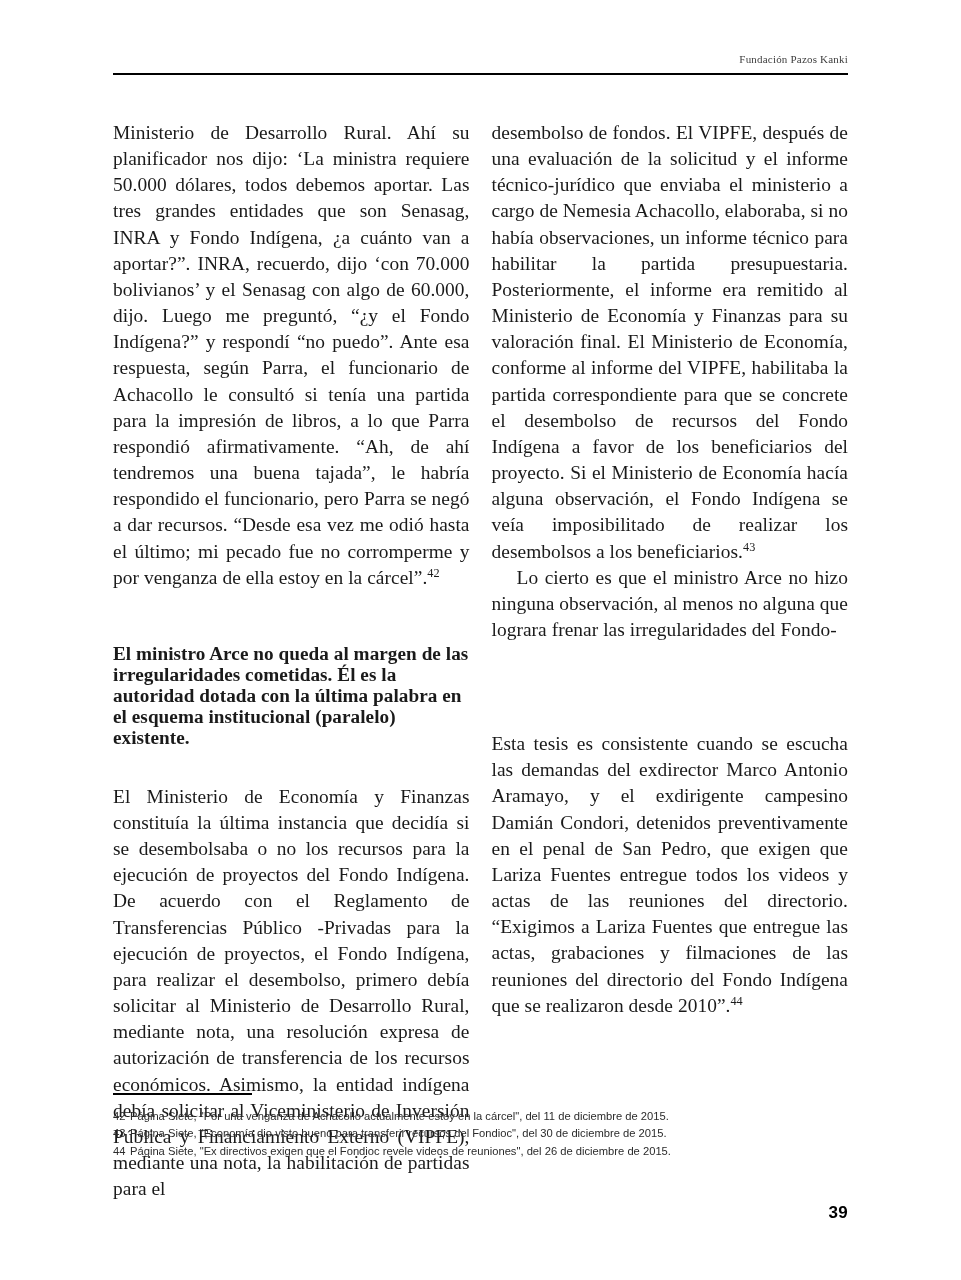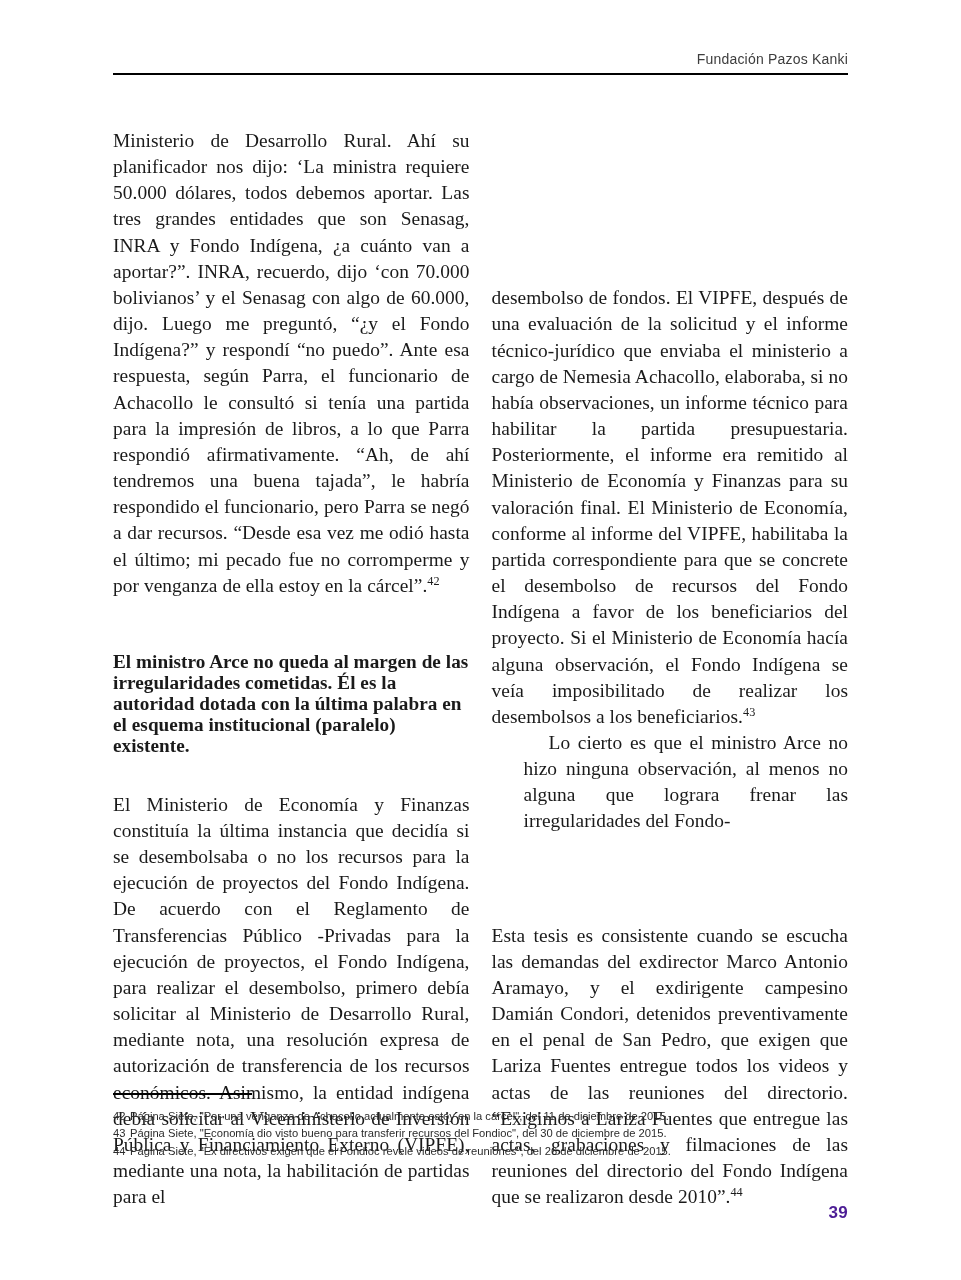--- a/index.html
+++ b/index.html
@@ -21,61 +21,59 @@
   .header {
     position: absolute;
     left: 113px;
     top: 52px;
     width: 735px;
     height: 22px;
   }
   .header-text {
     display: block;
     text-align: right;
-    font-family: Liberation Sans, sans-serif;
-    font-size: 14px;
+    font-family: Liberation Serif, serif;
+    font-size: 11px;
     letter-spacing: 0.2px;
     color: #3d3d3d;
     line-height: 14px;
   }
   .header-rule {
     position: absolute;
     left: 0;
     top: 21px;
     width: 735px;
     height: 1.6px;
     background: #000000;
   }
 
   
   .columns {
     position: absolute;
     left: 113px;
-    top: 128px;
+    top: 120px;
     width: 735px;
     display: flex;
     gap: 22px;
-    align-items: flex-end;
   }
   .col {
     width: 366px;
   }
 
   p.body {
     margin: 0;
     font-size: 19.4px;
     line-height: 26.15px;
     text-align: justify;
     text-justify: inter-word;
     hyphens: manual;
     letter-spacing: 0.05px;
   }
   p.body.indent {
     text-indent: 25px;
-    margin-left: 32px;
   }
   p.pull {
     margin: 0;
     font-size: 19.2px;
     line-height: 21px;
     font-weight: bold;
     text-align: left;
     letter-spacing: 0.05px;
   }
   .sp-lg { height: 52px; }
@@ -115,21 +113,21 @@
   }
 
   
   .folio {
     position: absolute;
     right: 113px;
     top: 1203px;
     font-family: "Liberation Sans", sans-serif;
     font-size: 17px;
     font-weight: bold;
-    color: #4c1d95;
+    color: #000000;
     letter-spacing: 0.3px;
   }
 </style>
 </head>
 <body>
 
 <div class="page">
 
   <div class="header">
     <span class="header-text">Fundación Pazos Kanki</span>

